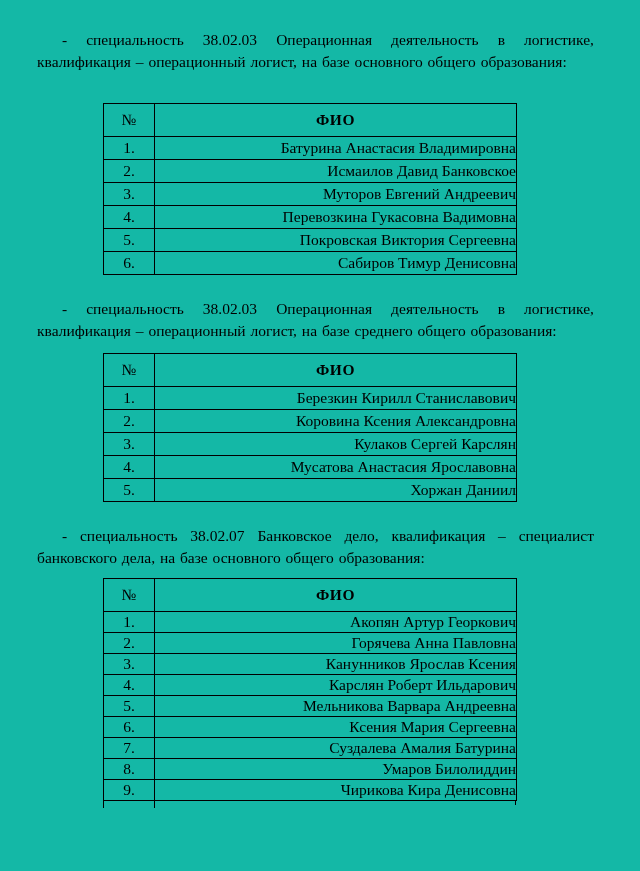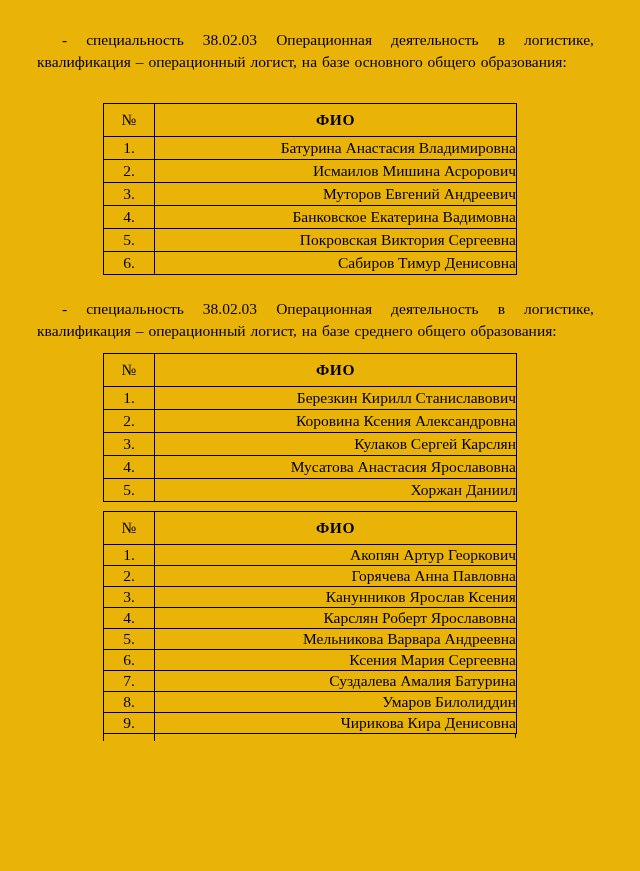--- a/index.html
+++ b/index.html
@@ -1,21 +1,21 @@
 <!DOCTYPE html>
 <html><head>
 <meta charset="utf-8">
 <style>
   html,body{margin:0;padding:0;}
   body{
     width:640px;height:871px;background:#ffffff;color:#000000;
     font-family:"Liberation Serif", serif;
     -webkit-font-smoothing:antialiased;
   }
-  .page{position:relative;width:640px;height:871px;overflow:hidden;background:#eab308;}
+  .page{position:relative;width:640px;height:871px;overflow:hidden;background:#14b8a6;}
   .para{
     margin:0 46px 0 37px;
     font-size:15.5px;line-height:22px;
     text-align:justify;text-indent:25px;
     word-spacing:1px;
   }
   .section-0 .para{margin-top:29px;}
   .section-1 .para{margin-top:23px;}
   .section-2 .para{margin-top:23px;}
 
@@ -67,29 +67,29 @@
           <th class="fio-col">ФИО</th>
         </tr>
       </thead>
       <tbody>
             <tr>
               <td class="num">1.</td>
               <td class="fio">Батурина Анастасия Владимировна</td>
             </tr>
             <tr>
               <td class="num">2.</td>
-              <td class="fio">Исмаилов Мишина Асрорович</td>
+              <td class="fio">Исмаилов Давид Банковское</td>
             </tr>
             <tr>
               <td class="num">3.</td>
               <td class="fio">Муторов Евгений Андреевич</td>
             </tr>
             <tr>
               <td class="num">4.</td>
-              <td class="fio">Банковское Екатерина Вадимовна</td>
+              <td class="fio">Перевозкина Гукасовна Вадимовна</td>
             </tr>
             <tr>
               <td class="num">5.</td>
               <td class="fio">Покровская Виктория Сергеевна</td>
             </tr>
             <tr>
               <td class="num">6.</td>
               <td class="fio">Сабиров Тимур Денисовна</td>
             </tr>
           </tbody>
@@ -126,20 +126,21 @@
             <tr>
               <td class="num">5.</td>
               <td class="fio">Хоржан Даниил</td>
             </tr>
           </tbody>
     </table>
 
   </div>
 
   <div class="section section-2 has-stubs">
+    <p class="para">- специальность 38.02.07 Банковское дело, квалификация – специалист банковского дела, на базе основного общего образования:</p>
     <table class="roster">
       <thead>
         <tr>
           <th class="num-col">№</th>
           <th class="fio-col">ФИО</th>
         </tr>
       </thead>
       <tbody>
             <tr>
               <td class="num">1.</td>
@@ -148,21 +149,21 @@
             <tr>
               <td class="num">2.</td>
               <td class="fio">Горячева Анна Павловна</td>
             </tr>
             <tr>
               <td class="num">3.</td>
               <td class="fio">Канунников Ярослав Ксения</td>
             </tr>
             <tr>
               <td class="num">4.</td>
-              <td class="fio">Карслян Роберт Ярославовна</td>
+              <td class="fio">Карслян Роберт Ильдарович</td>
             </tr>
             <tr>
               <td class="num">5.</td>
               <td class="fio">Мельникова Варвара Андреевна</td>
             </tr>
             <tr>
               <td class="num">6.</td>
               <td class="fio">Ксения Мария Сергеевна</td>
             </tr>
             <tr>

